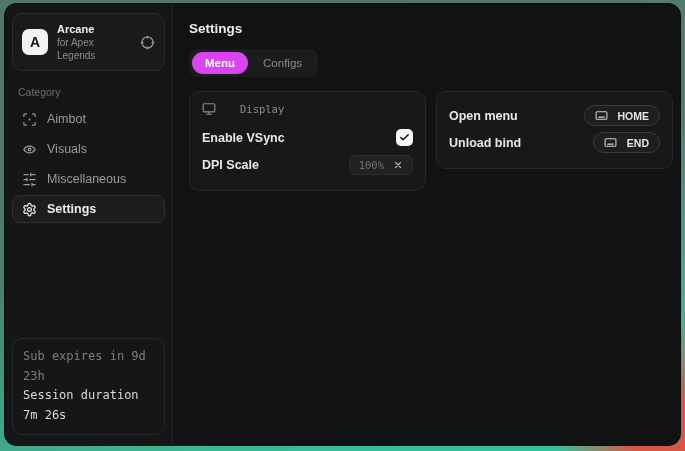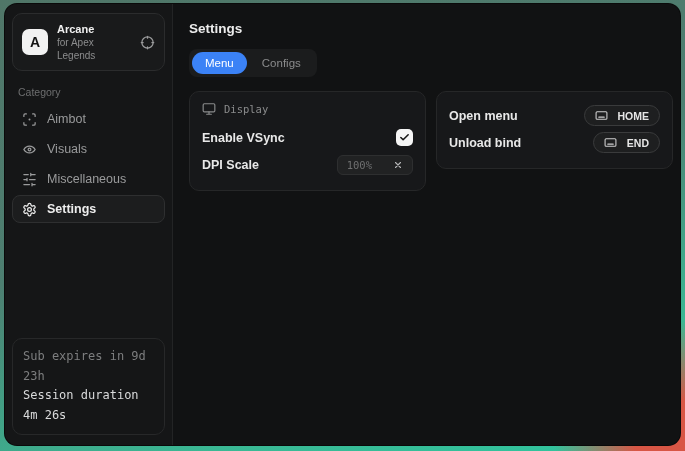--- a/index.html
+++ b/index.html
@@ -57,44 +57,44 @@
   .main { flex:1; padding:17px 16px; background:#111213; }
   .page-title { color:#ececec; font-size:13.5px; font-weight:bold; }
   .tabs {
     margin-top:13px; display:inline-flex; background:#1b1c1d;
     border-radius:8px; padding:3px; gap:2px;
   }
   .tab {
     border:none; background:transparent; color:#8a8b8c; font-size:11.5px;
     font-family:inherit; padding:5px 13px; border-radius:6px; cursor:pointer;
   }
-  .tab.active { background:#3b82f6; color:#ffffff; font-weight:normal;border-radius:11px; }
+  .tab.active { background:#d946ef; color:#ffffff; font-weight:bold;border-radius:11px; }
   .cards { margin-top:14px; display:flex; gap:10px; align-items:flex-start; }
   .card {
     width:237px; background:#17181a; border:1px solid #262728;
     border-radius:10px; padding:10px 12px 12px 12px;
   }
   .card-header {
-    display:flex; align-items:center; gap:8px; color:#8a8b8c;
+    display:flex; align-items:center; gap:24px; color:#8a8b8c;
     font-family:"DejaVu Sans Mono", monospace; font-size:10.5px;
     margin-bottom:8px;
   }
   .card-header .ci { display:flex; }
   .row {
     display:flex; align-items:center; justify-content:space-between;
     height:27px;
   }
   .row-label { color:#e8e8e8; font-size:12.5px; font-weight:bold; }
   .checkbox {
     width:17px; height:17px; background:#f5f5f5; border-radius:5px;
     display:flex; align-items:center; justify-content:center;
     color:#161616; cursor:pointer;
   }
   .dpi-input {
-    display:flex; align-items:center; gap:21px; background:#212223;
+    display:flex; align-items:center; gap:9px; background:#212223;
     border:1px solid #2e2f30; border-radius:6px; padding:3px 9px; cursor:text;
   }
   .dpi-value {
     font-family:"DejaVu Sans Mono", monospace; font-size:10.5px; color:#6f7071;
   }
   .dpi-clear { display:flex; color:#b5b6b7; cursor:pointer; }
   .keybind {
     display:flex; align-items:center; gap:10px; background:#1e1f20;
     border:1px solid #3a3b3c; border-radius:999px; padding:3px 10px;
     color:#e6e6e6; font-size:10.5px; font-weight:bold;
@@ -159,21 +159,21 @@
             <path d="M12.22 2h-.44a2 2 0 0 0-2 2v.18a2 2 0 0 1-1 1.73l-.43.25a2 2 0 0 1-2 0l-.15-.08a2 2 0 0 0-2.73.73l-.22.38a2 2 0 0 0 .73 2.73l.15.1a2 2 0 0 1 1 1.72v.51a2 2 0 0 1-1 1.74l-.15.09a2 2 0 0 0-.73 2.73l.22.38a2 2 0 0 0 2.73.73l.15-.08a2 2 0 0 1 2 0l.43.25a2 2 0 0 1 1 1.73V20a2 2 0 0 0 2 2h.44a2 2 0 0 0 2-2v-.18a2 2 0 0 1 1-1.73l.43-.25a2 2 0 0 1 2 0l.15.08a2 2 0 0 0 2.73-.73l.22-.39a2 2 0 0 0-.73-2.73l-.15-.08a2 2 0 0 1-1-1.74v-.5a2 2 0 0 1 1-1.74l.15-.09a2 2 0 0 0 .73-2.73l-.22-.38a2 2 0 0 0-2.73-.73l-.15.08a2 2 0 0 1-2 0l-.43-.25a2 2 0 0 1-1-1.73V4a2 2 0 0 0-2-2z"></path>
             <circle cx="12" cy="12" r="3"></circle>
           </svg>
         </span>
         <span>Settings</span>
       </div>
     </nav>
 
     <div class="sidebar-footer">
       <div class="sf-line1">Sub expires in 9d 23h</div>
-      <div class="sf-line2">Session duration 4m 26s</div>
+      <div class="sf-line2">Session duration 7m 26s</div>
     </div>
 
   </aside>
 
   <main class="main">
 
     <h1 class="page-title">Settings</h1>
 
     <div class="tabs">
       <button class="tab active">Menu</button>

